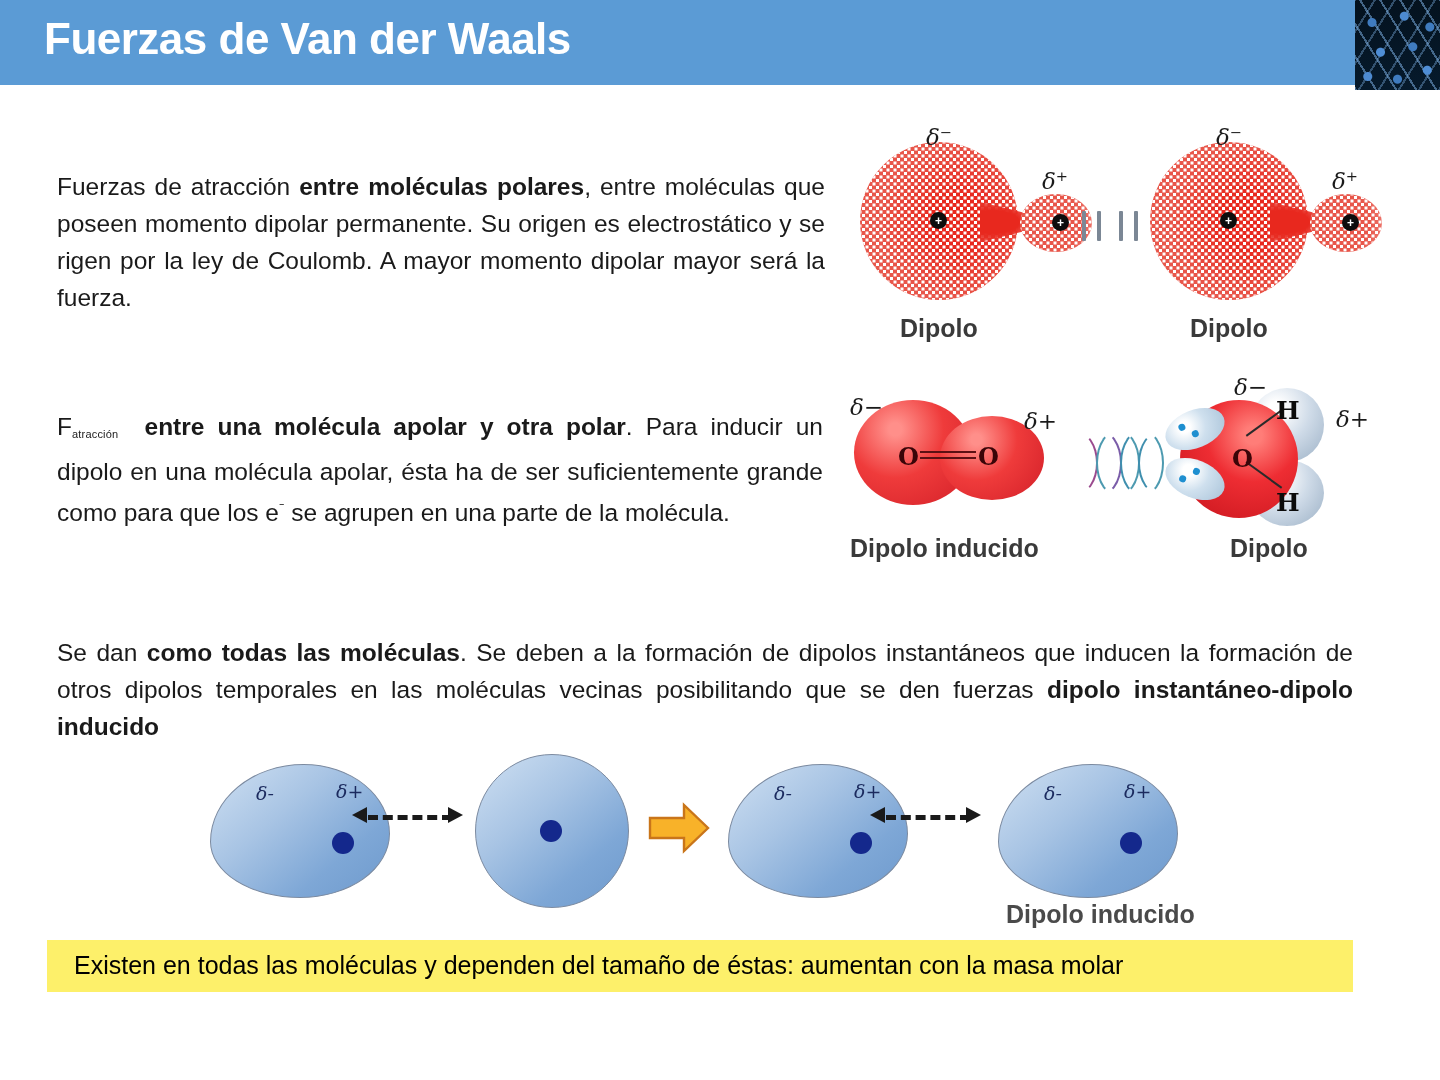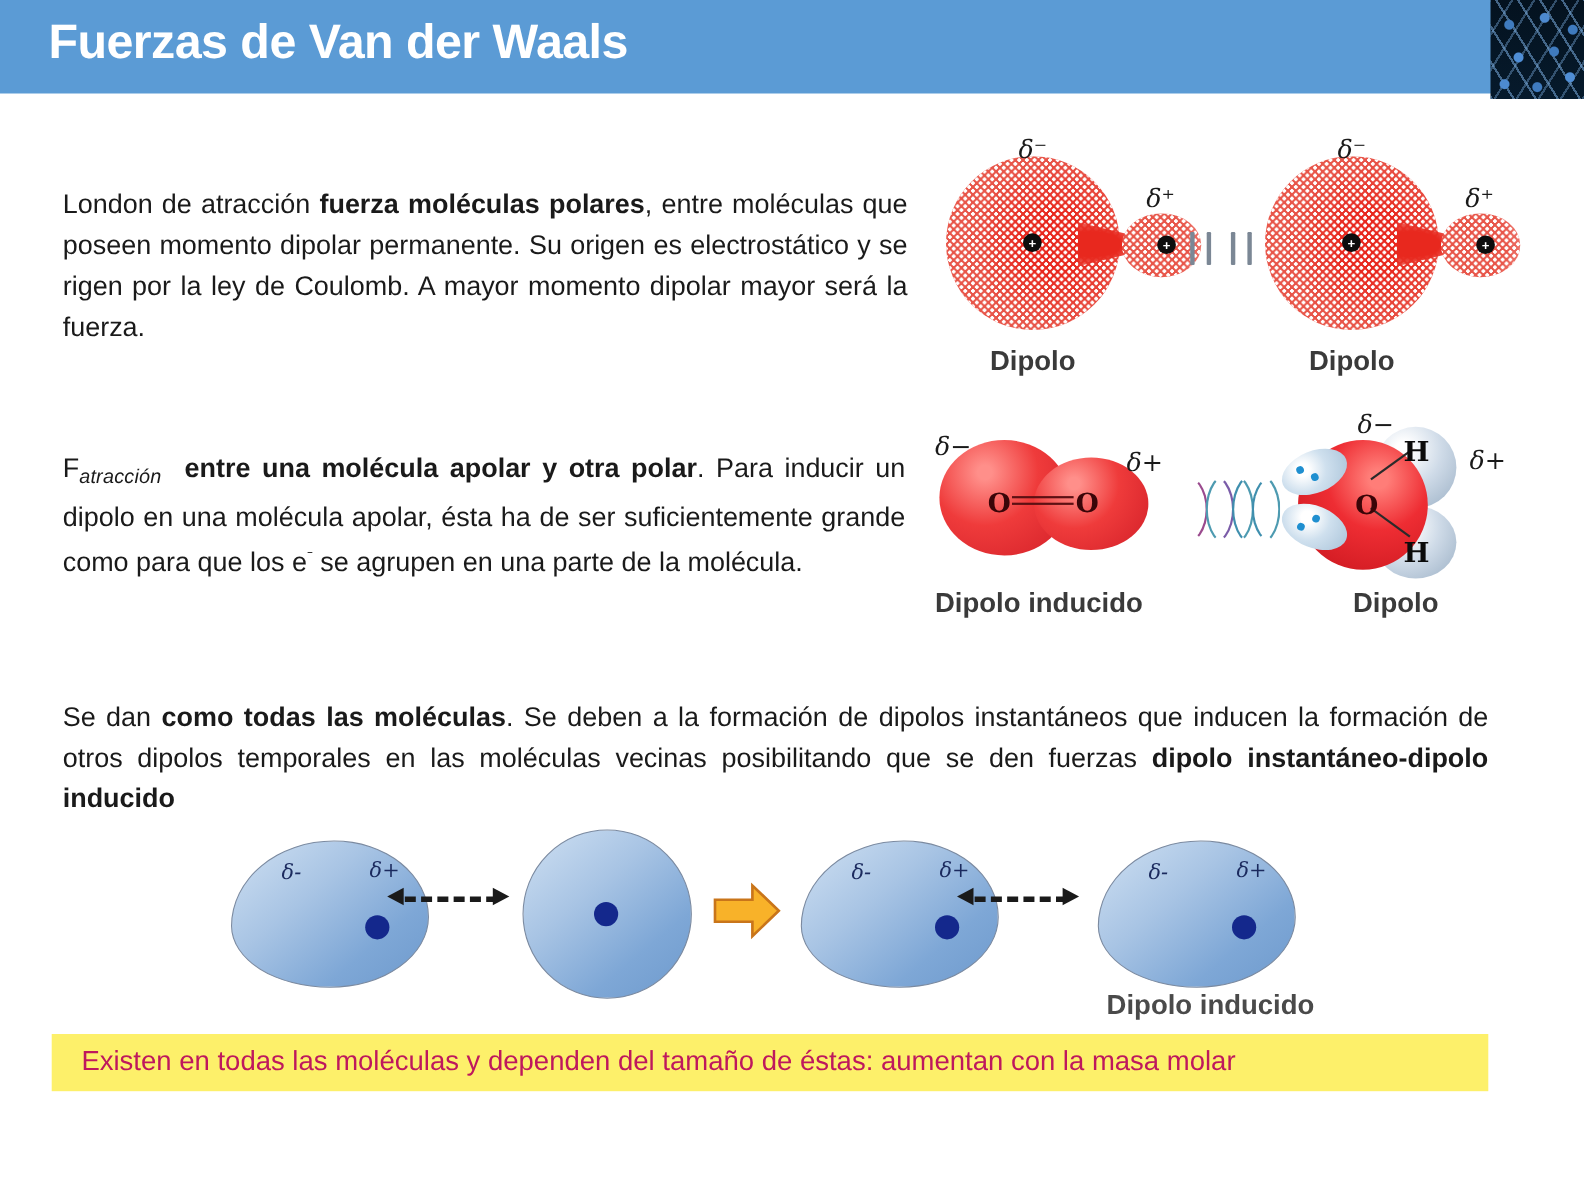--- a/index.html
+++ b/index.html
@@ -59,21 +59,21 @@
     color: #111;
   }
   .para {
     position: absolute;
     font-size: 24.5px; line-height: 37px;
     color: #1a1a1a;
     text-align: justify;
     text-justify: inter-word;
   }
   .para b { font-weight: bold; }
-  sub.small { font-size: 18px; vertical-align: -0.28em; letter-spacing: .2px; font-style: italic;}
+  sub.small { font-size: 11px; vertical-align: -0.28em; letter-spacing: .2px;}
   sup.small { font-size: 16px; vertical-align: .42em; }
 
   
   #diag1 { position: absolute; left: 860px; top: 112px; width: 520px; height: 240px; }
   .rdip { position: absolute; }
   .rdip .big {
     position: absolute; border-radius: 50%;
     background:
       radial-gradient(circle at 62% 50%, #e8281e 0 22%, rgba(232,40,30,0) 62%),
       radial-gradient(circle, #e8564a 0 70%, rgba(232,86,74,.85) 100%);
@@ -191,36 +191,36 @@
   }
 
   
   #yellow-box {
     position: absolute; left: 47px; top: 940px;
     width: 1306px; height: 52px;
     background: #fdf06a;
   }
   #yellow-text {
     position: absolute; left: 74px; top: 951px;
-    font-size: 25px; color: #be185d; white-space: nowrap;
+    font-size: 25px; color: #000000; white-space: nowrap;
   }
 </style>
 </head>
 <body>
 
 <div id="slide">
 
   <div id="header">
     <div id="header-title">Fuerzas de Van der Waals</div>
     <div id="corner-art"></div>
   </div>
 
 
   <div class="para" style="left:57px; top:168px; width:768px;">
-    <span>London de atracción </span><b>fuerza moléculas polares</b><span>, entre moléculas que poseen momento dipolar permanente. Su origen es electrostático y se rigen por la ley de Coulomb. A mayor momento dipolar mayor será la fuerza.</span>
+    <span>Fuerzas de atracción </span><b>entre moléculas polares</b><span>, entre moléculas que poseen momento dipolar permanente. Su origen es electrostático y se rigen por la ley de Coulomb. A mayor momento dipolar mayor será la fuerza.</span>
   </div>
 
 
   <div class="para" style="left:57px; top:408px; width:766px;">
     <span>F</span><sub class="small">atracción</sub>&nbsp;&nbsp;<b>entre una molécula apolar y otra polar</b><span>. Para inducir un dipolo en una molécula apolar, ésta ha de ser suficientemente grande como para que los e</span><sup class="small">⁻</sup><span> se agrupen en una parte de la molécula.</span>
   </div>
 
 
   <div class="para" style="left:57px; top:634px; width:1296px;">
     <span>Se dan </span><b>como todas las moléculas</b><span>. Se deben a la formación de dipolos instantáneos que inducen la formación de otros dipolos temporales en las moléculas vecinas posibilitando que se den fuerzas </span><b>dipolo instantáneo-dipolo inducido</b>

